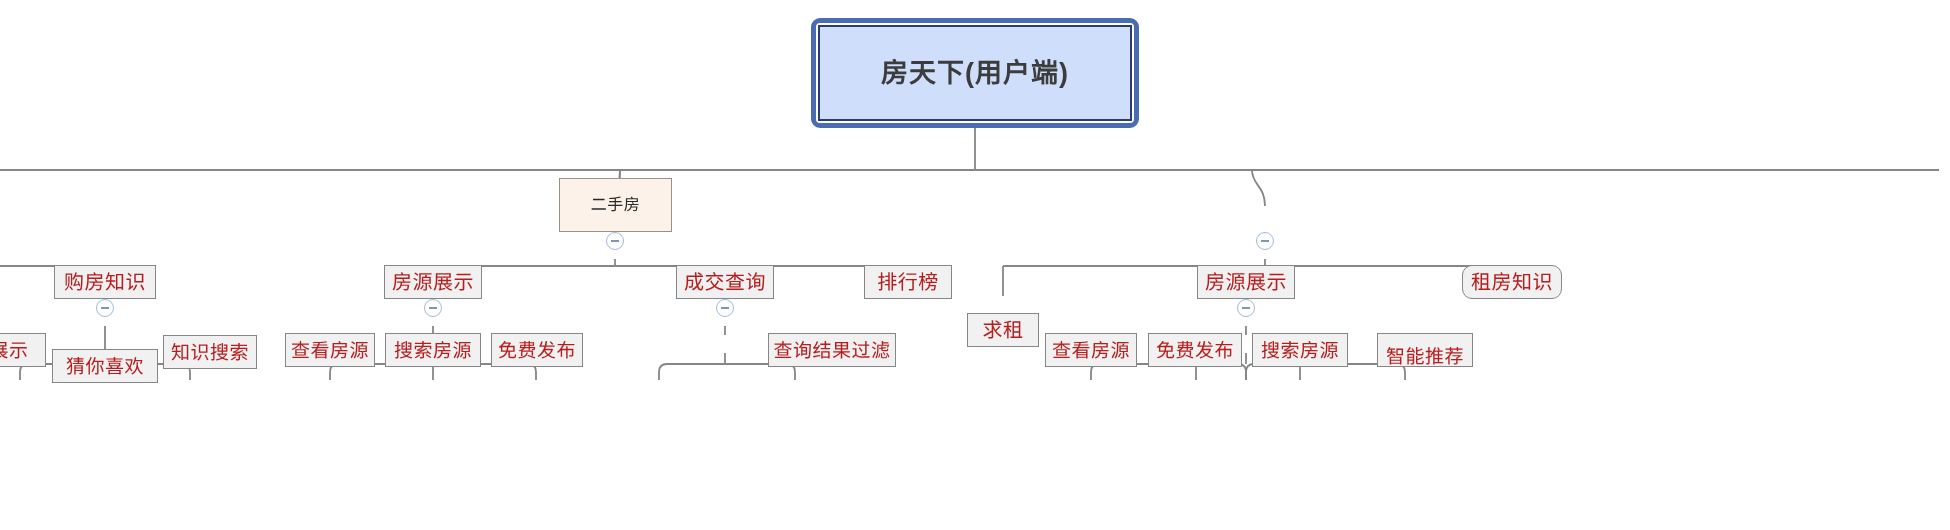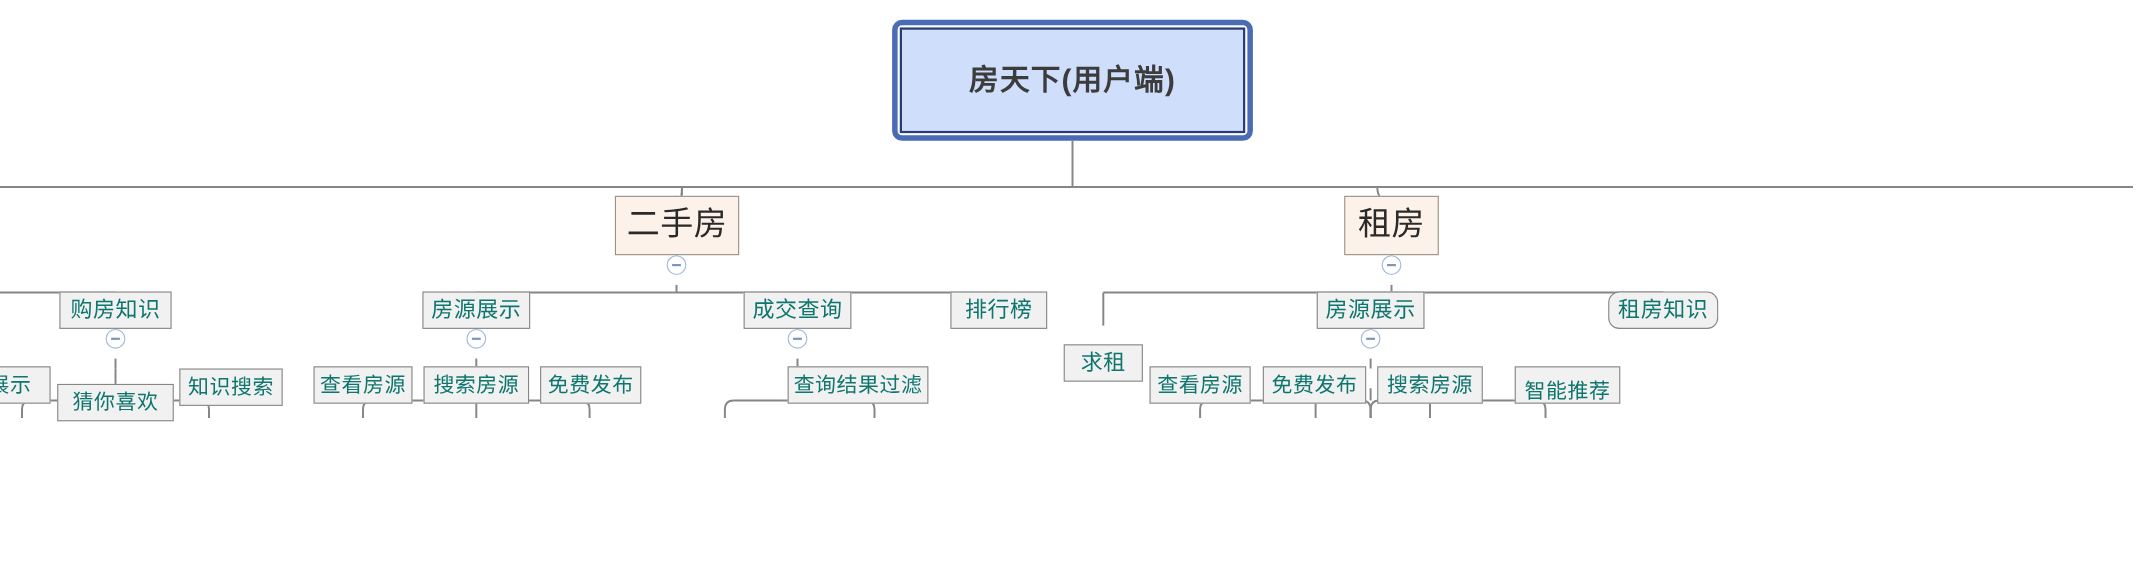--- a/index.html
+++ b/index.html
@@ -28,21 +28,21 @@
     pointer-events: none;
   }
   
   .node {
     position: absolute;
     box-sizing: border-box;
     display: flex;
     align-items: center;
     justify-content: center;
     white-space: nowrap;
-    color: #0f766e;
+    color: #b91c1c;
     background: #f1f1f1;
     border: 1.6px solid #868686;
     font-size: 19px;
     line-height: 1;
     letter-spacing: 0.5px;
     z-index: 3;
   }
   
   .node.root {
     background: #cfdefb;
@@ -58,21 +58,21 @@
     box-sizing: border-box;
     border: 5px solid #4a6cb5;
     border-radius: 9px;
     background: transparent;
     z-index: 4;
   }
   
   .node.cat {
     background: #fdf2e9;
     border: 1.6px solid #9a9185;
-    font-size: 30px;
+    font-size: 16px;
     color: #2a2a2a;
   }
   
   .node.lvl3 { font-size: 20px; }
   .node.leaf { font-size: 19px; }
 
   
   .toggle {
     position: absolute;
     width: 18px;
@@ -157,23 +157,20 @@
   <div class="root-selection" style="left:811px; top:18px; width:328px; height:110px;"></div>
   <div class="node root" style="left:818px; top:25px; width:314px; height:96px;">
     <span>房天下(用户端)</span>
   </div>
 
   <div class="node cat" style="left:559px; top:178px; width:113px; height:54px;">
     <span>二手房</span>
   </div>
   <div class="toggle" style="left:606px; top:232px;"></div>
 
-  <div class="node cat" style="left:1222px; top:178px; width:86px; height:54px;">
-    <span>租房</span>
-  </div>
   <div class="toggle" style="left:1256px; top:232px;"></div>
 
   <div class="node lvl3" style="left:54px; top:265px; width:102px; height:34px;">
     <span>购房知识</span>
   </div>
   <div class="toggle" style="left:96px; top:299px;"></div>
 
   <div class="node lvl3" style="left:384px; top:265px; width:98px; height:34px;">
     <span>房源展示</span>
   </div>
@@ -214,21 +211,21 @@
   <div class="node leaf" style="left:285px; top:333px; width:90px; height:34px;">
     <span>查看房源</span>
   </div>
   <div class="node leaf" style="left:385px; top:333px; width:96px; height:34px;">
     <span>搜索房源</span>
   </div>
   <div class="node leaf" style="left:491px; top:333px; width:92px; height:34px;">
     <span>免费发布</span>
   </div>
 
-  <div class="node leaf" style="left:716px; top:333px; width:128px; height:34px;">
+  <div class="node leaf" style="left:768px; top:333px; width:128px; height:34px;">
     <span>查询结果过滤</span>
   </div>
 
   <div class="node leaf" style="left:1045px; top:333px; width:92px; height:34px;">
     <span>查看房源</span>
   </div>
   <div class="node leaf" style="left:1148px; top:333px; width:94px; height:34px;">
     <span>免费发布</span>
   </div>
   <div class="node leaf" style="left:1252px; top:333px; width:96px; height:34px;">

